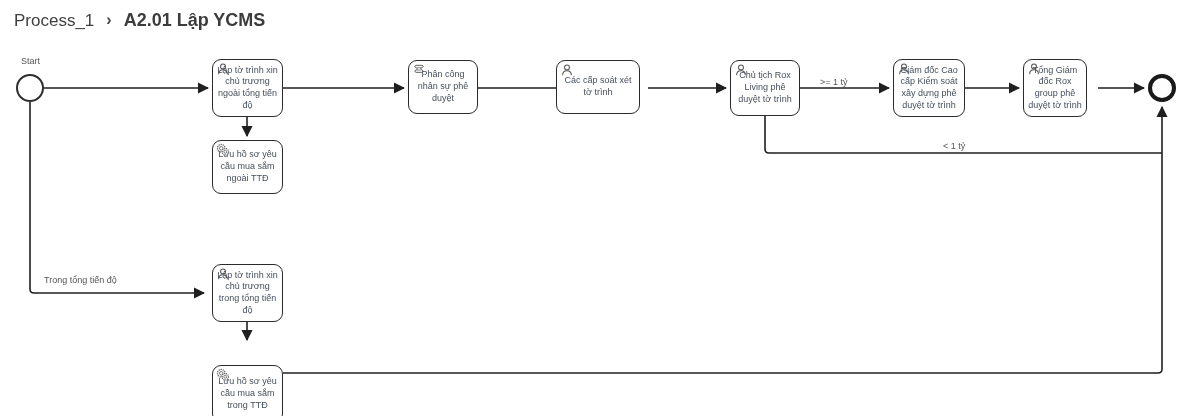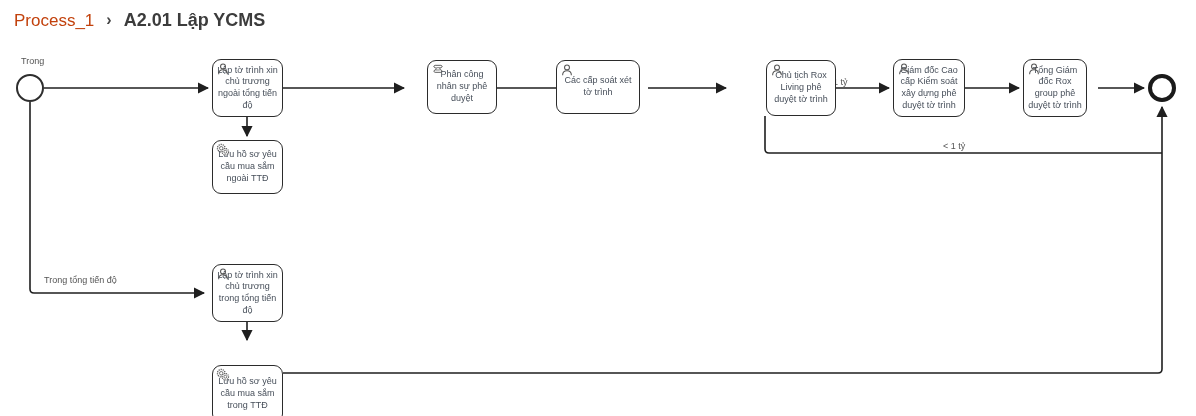--- a/index.html
+++ b/index.html
@@ -9,21 +9,21 @@
     font-family: "Liberation Sans", sans-serif;
     position: relative; overflow: hidden;
     color: #333;
   }
   .breadcrumb {
     position: absolute; left: 14px; top: 10px;
     display: flex; align-items: center; gap: 12px;
     white-space: nowrap;
   }
   .crumb-link {
-    color: #c2410c; font-size: 17px; cursor: pointer; text-decoration: none;
+    color: #404040; font-size: 17px; cursor: pointer; text-decoration: none;
   }
   .crumb-sep { color: #444; font-size: 16px; font-weight: bold; transform: translateY(-1px); }
   .crumb-current { color: #3c3c3c; font-size: 18px; font-weight: bold; }
 
   .canvas { position: absolute; left: 0; top: 0; width: 1196px; height: 416px; }
 
   .edges-svg { position: absolute; left: 0; top: 0; width: 1196px; height: 416px; }
 
   .bpmn-node {
     position: absolute;
@@ -75,52 +75,52 @@
       <path d="M1098 88 L1144 88" marker-end="url(#arrow)"></path>
       <path d="M247 116 L247 136" marker-end="url(#arrow)"></path>
       <path d="M765 116 L765 149 Q765 153 769 153 L1162 153"></path>
       <path d="M30 102 L30 289 Q30 293 34 293 L204 293" marker-end="url(#arrow)"></path>
       <path d="M247 322 L247 340" marker-end="url(#arrow)"></path>
       <path d="M283 373 L1158 373 Q1162 373 1162 369 L1162 107" marker-end="url(#arrow)"></path>
     </g>
   </svg>
 
   <div class="event-circle start-event"></div>
-  <div class="diagram-label" style="left:21px; top:56px;">Trong</div>
+  <div class="diagram-label" style="left:21px; top:56px;">Start</div>
   <div class="event-circle end-event"></div>
 
   <div class="diagram-label" style="left:820px; top:77px;">&gt;= 1 tỷ</div>
   <div class="diagram-label" style="left:943px; top:141px;">&lt; 1 tỷ</div>
   <div class="diagram-label" style="left:44px; top:275px;">Trong tổng tiến độ</div>
 
   <div class="bpmn-node" style="left:212px; top:59px; width:71px; height:58px;">
     <svg class="task-icon" viewBox="0 0 24 24">
         <circle cx="12" cy="7.5" r="4.2" fill="none" stroke="#555" stroke-width="1.8"></circle>
         <path d="M4.5 21 C4.5 15.5 8 13.3 12 13.3 C16 13.3 19.5 15.5 19.5 21" fill="none" stroke="#555" stroke-width="1.8"></path>
       </svg>
     <span>Lập tờ trình xin chủ trương ngoài tổng tiến độ</span>
   </div>
 
-  <div class="bpmn-node" style="left:408px; top:60px; width:70px; height:54px;margin-left:19px;">
+  <div class="bpmn-node" style="left:408px; top:60px; width:70px; height:54px;">
     <svg class="task-icon" viewBox="0 0 24 24">
         <path d="M7 4 c-3 1.2 -3 2.8 0 4 c3 1.2 3 2.8 0 4 c-3 1.2 -3 2.8 0 4 h10 c3 -1.2 3 -2.8 0 -4 c-3 -1.2 -3 -2.8 0 -4 c3 -1.2 3 -2.8 0 -4 z" fill="none" stroke="#555" stroke-width="1.6"></path>
         <path d="M9 8 h7 M8 12 h7" stroke="#555" stroke-width="1.2"></path>
       </svg>
     <span>Phân công nhân sự phê duyệt</span>
   </div>
 
   <div class="bpmn-node" style="left:556px; top:60px; width:84px; height:54px;">
     <svg class="task-icon" viewBox="0 0 24 24">
         <circle cx="12" cy="7.5" r="4.2" fill="none" stroke="#555" stroke-width="1.8"></circle>
         <path d="M4.5 21 C4.5 15.5 8 13.3 12 13.3 C16 13.3 19.5 15.5 19.5 21" fill="none" stroke="#555" stroke-width="1.8"></path>
       </svg>
     <span>Các cấp soát xét tờ trình</span>
   </div>
 
-  <div class="bpmn-node" style="left:730px; top:60px; width:70px; height:56px;margin-left:36px;">
+  <div class="bpmn-node" style="left:730px; top:60px; width:70px; height:56px;">
     <svg class="task-icon" viewBox="0 0 24 24">
         <circle cx="12" cy="7.5" r="4.2" fill="none" stroke="#555" stroke-width="1.8"></circle>
         <path d="M4.5 21 C4.5 15.5 8 13.3 12 13.3 C16 13.3 19.5 15.5 19.5 21" fill="none" stroke="#555" stroke-width="1.8"></path>
       </svg>
     <span>Chủ tịch Rox Living phê duyệt tờ trình</span>
   </div>
 
   <div class="bpmn-node" style="left:893px; top:59px; width:72px; height:58px;">
     <svg class="task-icon" viewBox="0 0 24 24">
         <circle cx="12" cy="7.5" r="4.2" fill="none" stroke="#555" stroke-width="1.8"></circle>

